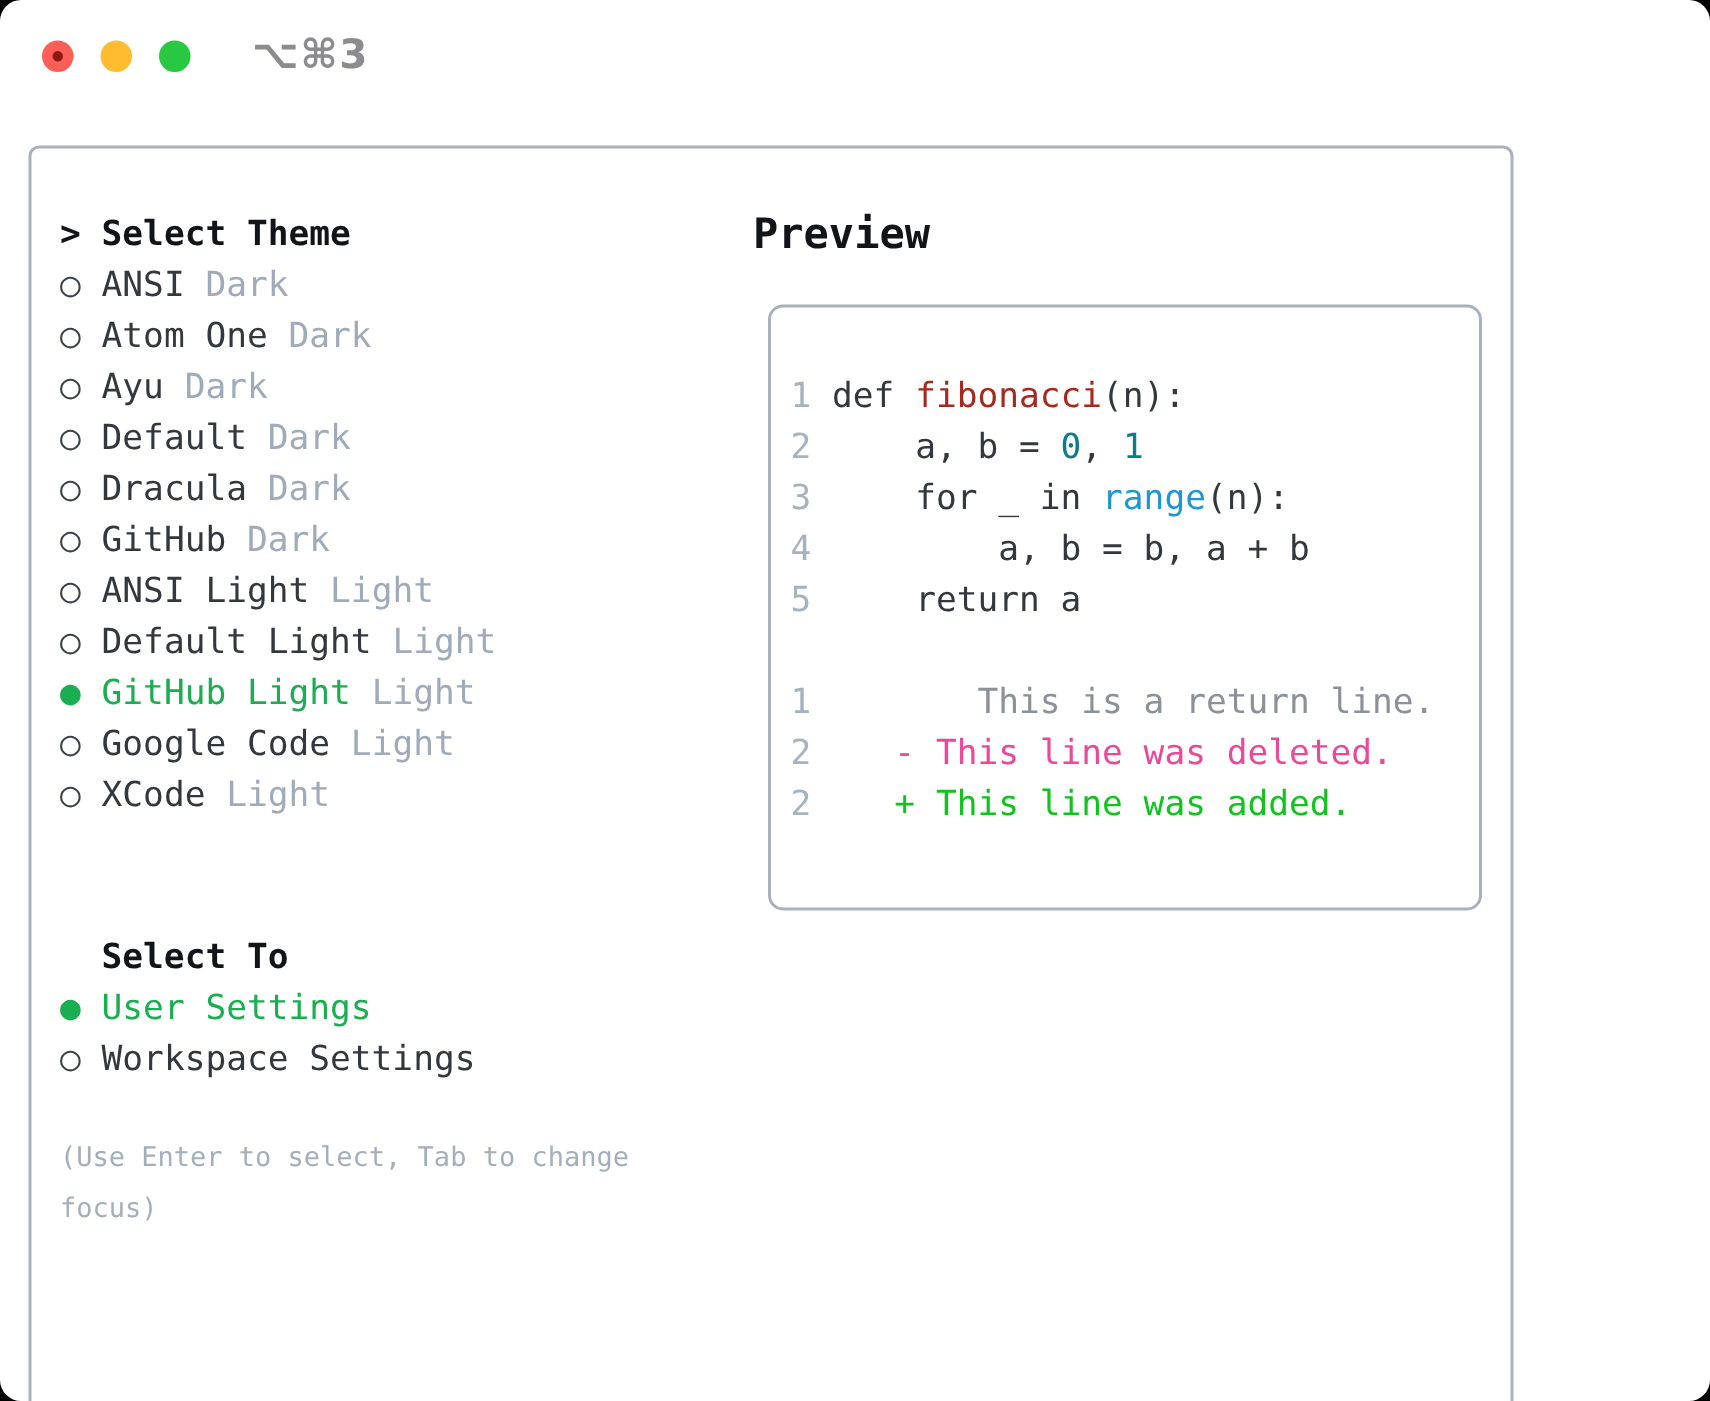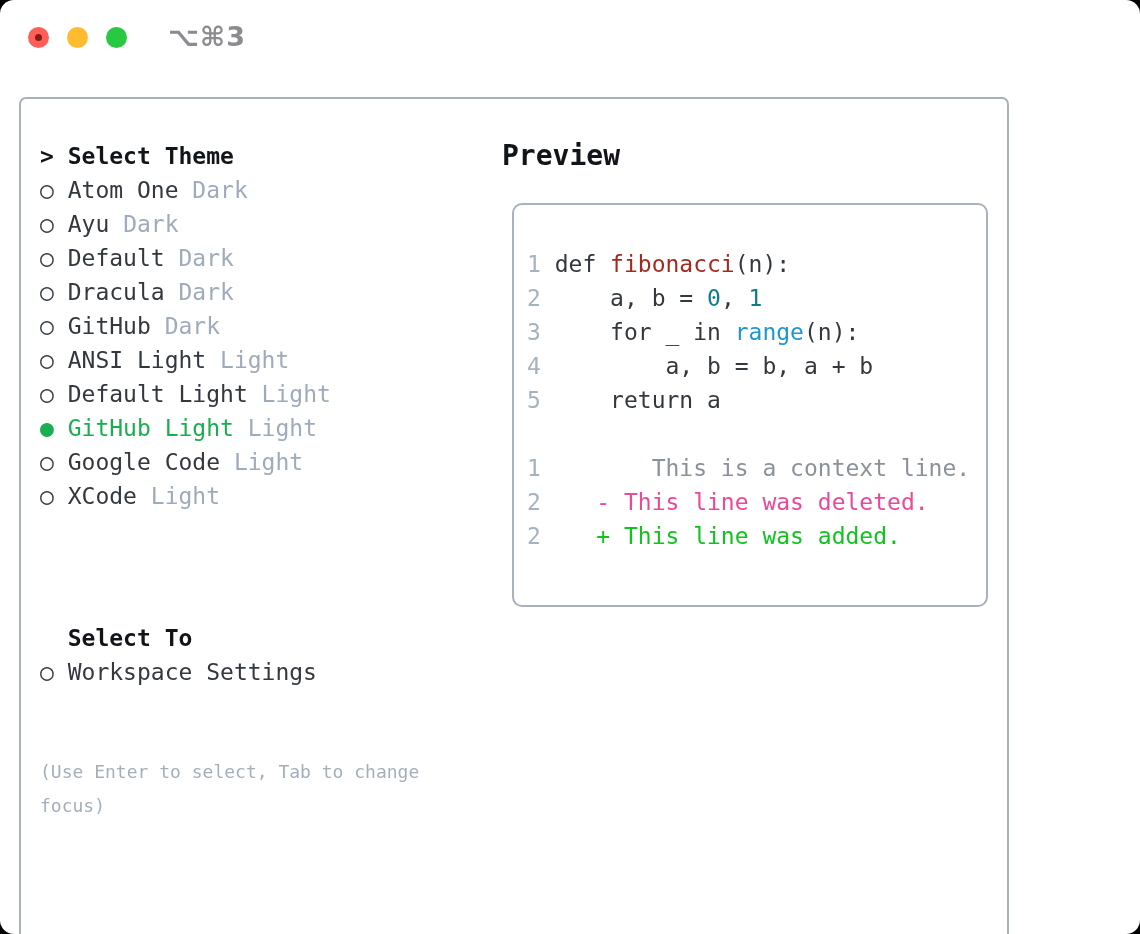--- a/index.html
+++ b/index.html
@@ -71,49 +71,51 @@
     <span class="light yellow"></span>
     <span class="light green"></span>
     <span class="shortcut">⌥⌘3</span>
   </div>
 
   <div class="panel">
 
     <div class="col-left">
       <div class="row hdr"><span class="prompt">&gt;</span><span> </span><span>Select Theme</span></div>
 
+    <div class="row"><span class="marker">○</span> <span class="name">ANSI</span> <span class="tag">Dark</span></div>
         <div class="row"><span class="marker">○</span> <span class="name">Atom One</span> <span class="tag">Dark</span></div>
         <div class="row"><span class="marker">○</span> <span class="name">Ayu</span> <span class="tag">Dark</span></div>
         <div class="row"><span class="marker">○</span> <span class="name">Default</span> <span class="tag">Dark</span></div>
         <div class="row"><span class="marker">○</span> <span class="name">Dracula</span> <span class="tag">Dark</span></div>
         <div class="row"><span class="marker">○</span> <span class="name">GitHub</span> <span class="tag">Dark</span></div>
         <div class="row"><span class="marker">○</span> <span class="name">ANSI Light</span> <span class="tag">Light</span></div>
         <div class="row"><span class="marker">○</span> <span class="name">Default Light</span> <span class="tag">Light</span></div>
         <div class="row"><span class="marker sel">●</span> <span class="name sel">GitHub Light</span> <span class="tag">Light</span></div>
         <div class="row"><span class="marker">○</span> <span class="name">Google Code</span> <span class="tag">Light</span></div>
         <div class="row"><span class="marker">○</span> <span class="name">XCode</span> <span class="tag">Light</span></div>
       </div>
 
     <div class="apply-block">
       <div class="row hdr"><span>  </span><span>Select To</span></div>
 
+    <div class="row"><span class="marker sel">●</span> <span class="name sel">User Settings</span></div>
         <div class="row"><span class="marker">○</span> <span class="name">Workspace Settings</span></div>
       </div>
 
     <div class="hint">(Use Enter to select, Tab to change focus)</div>
 
     <div class="preview-title">Preview</div>
 
     <div class="preview-box">
 
     <div class="cl"><span class="lineno">1 </span><span class="tok-code">def </span><span class="tok-func">fibonacci</span><span class="tok-code">(n):</span></div>
         <div class="cl"><span class="lineno">2 </span><span class="tok-code">    a, b = </span><span class="tok-num">0</span><span class="tok-code">, </span><span class="tok-num">1</span></div>
         <div class="cl"><span class="lineno">3 </span><span class="tok-code">    for _ in </span><span class="tok-builtin">range</span><span class="tok-code">(n):</span></div>
         <div class="cl"><span class="lineno">4 </span><span class="tok-code">        a, b = b, a + b</span></div>
         <div class="cl"><span class="lineno">5 </span><span class="tok-code">    return a</span></div>
         <div class="cl"><span class="lineno"> </span></div>
-        <div class="cl"><span class="lineno">1 </span><span class="tok-context">       This is a context line.</span></div>
+        <div class="cl"><span class="lineno">1 </span><span class="tok-context">       This is a return line.</span></div>
         <div class="cl"><span class="lineno">2 </span><span class="tok-deleted">   - This line was deleted.</span></div>
         <div class="cl"><span class="lineno">2 </span><span class="tok-added">   + This line was added.</span></div>
       </div>
 
   </div>
 </div>
 
 </body></html>

